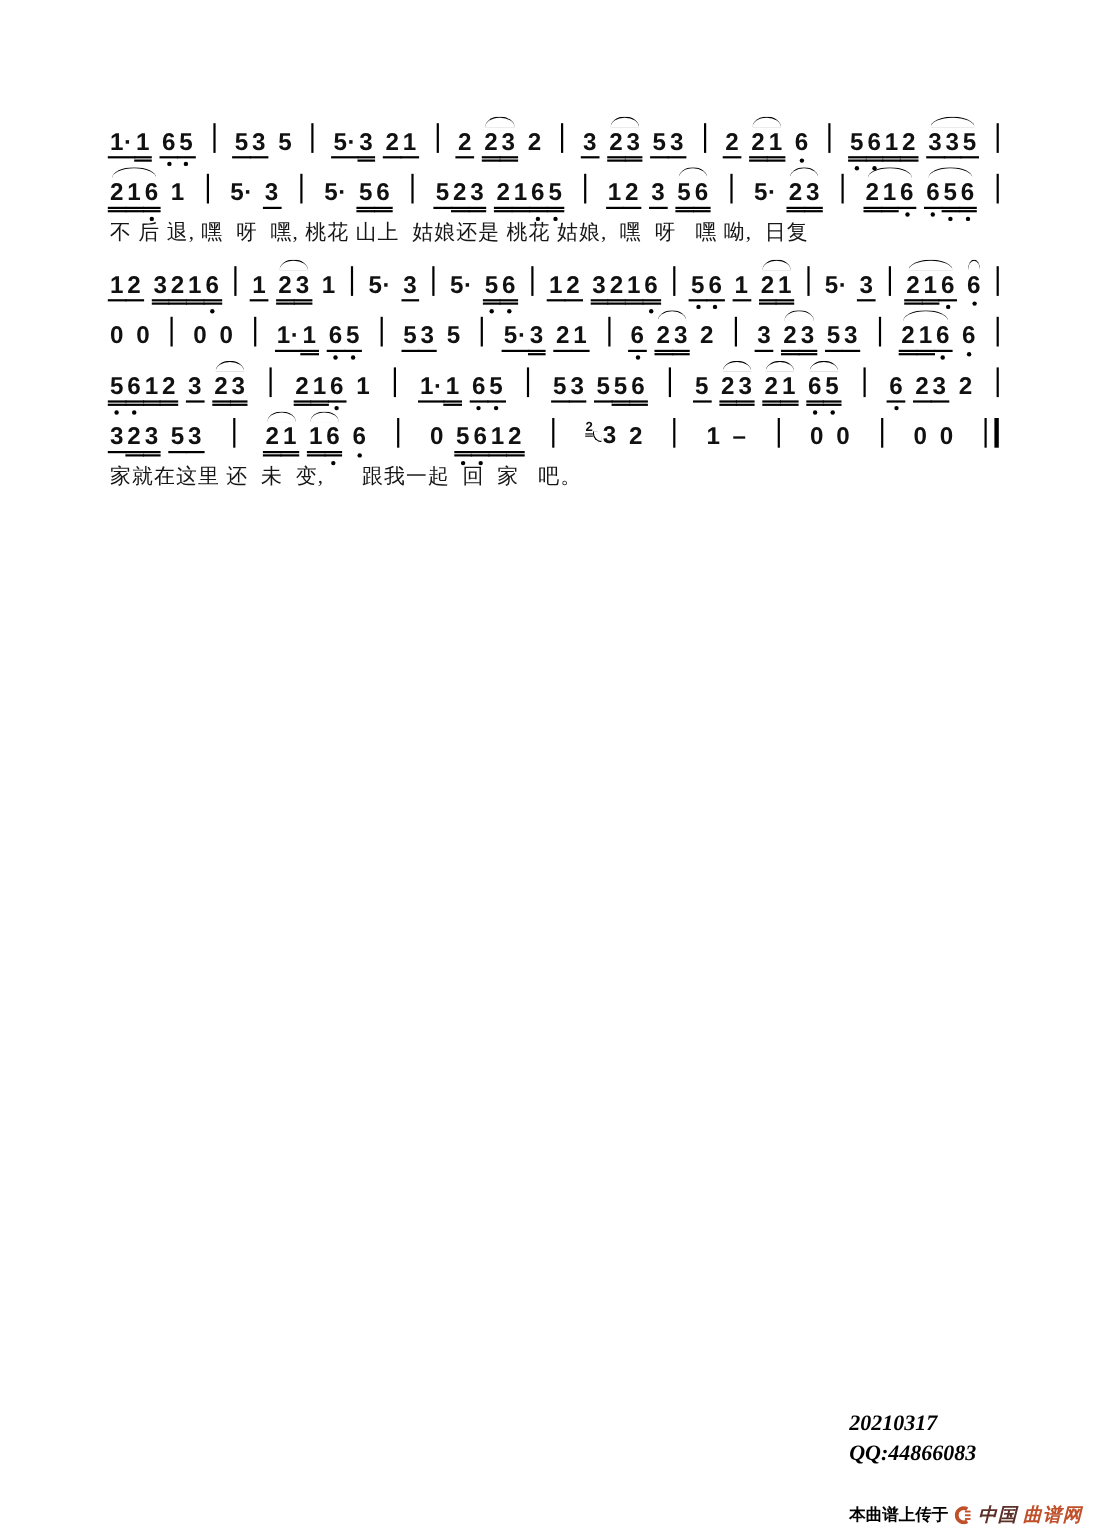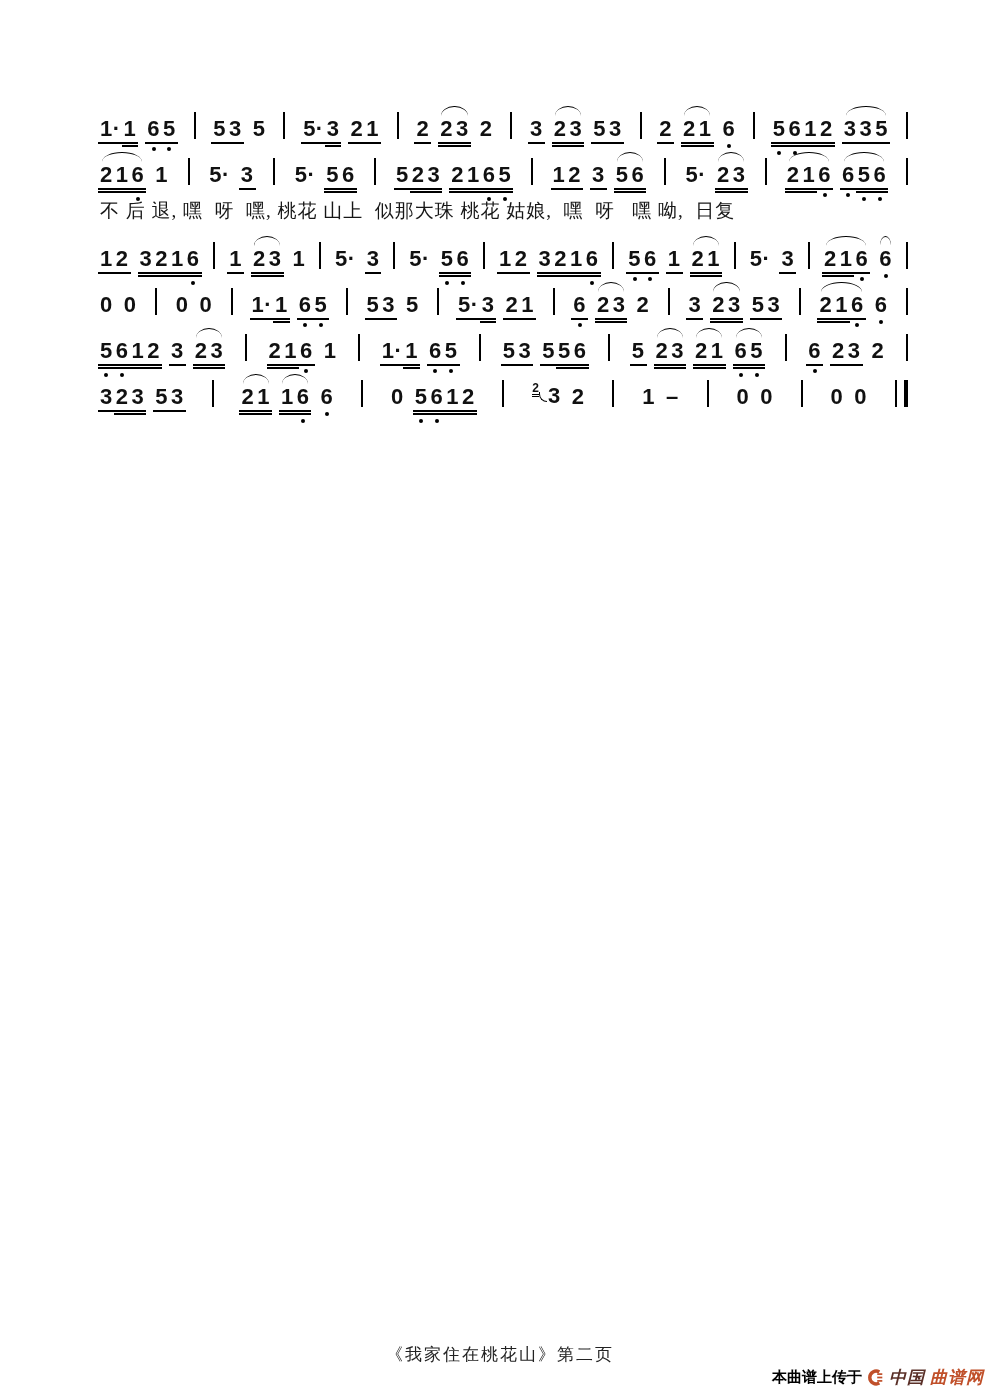--- a/index.html
+++ b/index.html
@@ -210,21 +210,21 @@
               <span class="note"><span class="nt">6</span><span class="beam" style="bottom: -3.5px;"></span><span class="ldot" style="bottom: -11px;"></span></span>
             </div>
             <div class="grp tie">
               <span class="note"><span class="nt">6</span><span class="beam" style="bottom: -3.5px;"></span><span class="ldot" style="bottom: -11px;"></span></span>
               <span class="note"><span class="nt">5</span><span class="beam" style="bottom: -3.5px;"></span><span class="beam" style="bottom: -7px;"></span><span class="ldot" style="bottom: -14.5px;"></span></span>
               <span class="note"><span class="nt">6</span><span class="beam" style="bottom: -3.5px;"></span><span class="beam" style="bottom: -7px;"></span><span class="ldot" style="bottom: -14.5px;"></span></span>
             </div>
           </div>
           <span class="bar"></span>
         </div>
-        <div class="lyrics">不 后 退, 嘿  呀  嘿, 桃花 山上  似那大珠 桃花 姑娘,  嘿  呀   嘿 呦,  日复</div>
+        <div class="lyrics">不 后 退, 嘿  呀  嘿, 桃花 山上  姑娘还是 桃花 姑娘,  嘿  呀   嘿 呦,  日复</div>
       </div>
       <div class="system">
         <div class="notes-row">
           <div class="measure">
             <div class="grp">
               <span class="note"><span class="nt">1</span><span class="beam" style="bottom: -3.5px;"></span></span>
               <span class="note"><span class="nt">2</span><span class="beam" style="bottom: -3.5px;"></span></span>
             </div>
             <div class="grp">
               <span class="note"><span class="nt">3</span><span class="beam" style="bottom: -3.5px;"></span><span class="beam" style="bottom: -7px;"></span></span>
@@ -562,25 +562,29 @@
           <div class="measure">
             <div class="grp">
               <span class="note"><span class="nt">0</span></span>
             </div>
             <div class="grp">
               <span class="note"><span class="nt">0</span></span>
             </div>
           </div>
           <span class="bar final"></span>
         </div>
+        <div class="lyrics">家就在这里 还  未  变,      跟我一起  回  家   吧。</div>
       </div>
     </div>
 
-
-  <div class="page-label">《我家住在桃花山》第二页</div>
+  <div class="credit">
+    <div>20210317</div>
+    <div>QQ:44866083</div>
+  </div>
+
 
   <div class="site-credit">
     <span class="upload-prefix">本曲谱上传于</span>
     <span class="logo-icon" style="color: rgb(192, 80, 42);">
       <svg width="17" height="17" viewBox="0 0 20 20">
         <path d="M14.5 3.5 A 7.5 7.5 0 1 0 14.5 16.5" fill="none" stroke="currentColor" stroke-width="4"></path>
         <rect x="12" y="5" width="6" height="2" fill="currentColor"></rect>
         <rect x="12" y="9" width="6" height="2" fill="currentColor"></rect>
         <rect x="12" y="13" width="6" height="2" fill="currentColor"></rect>
       </svg>

